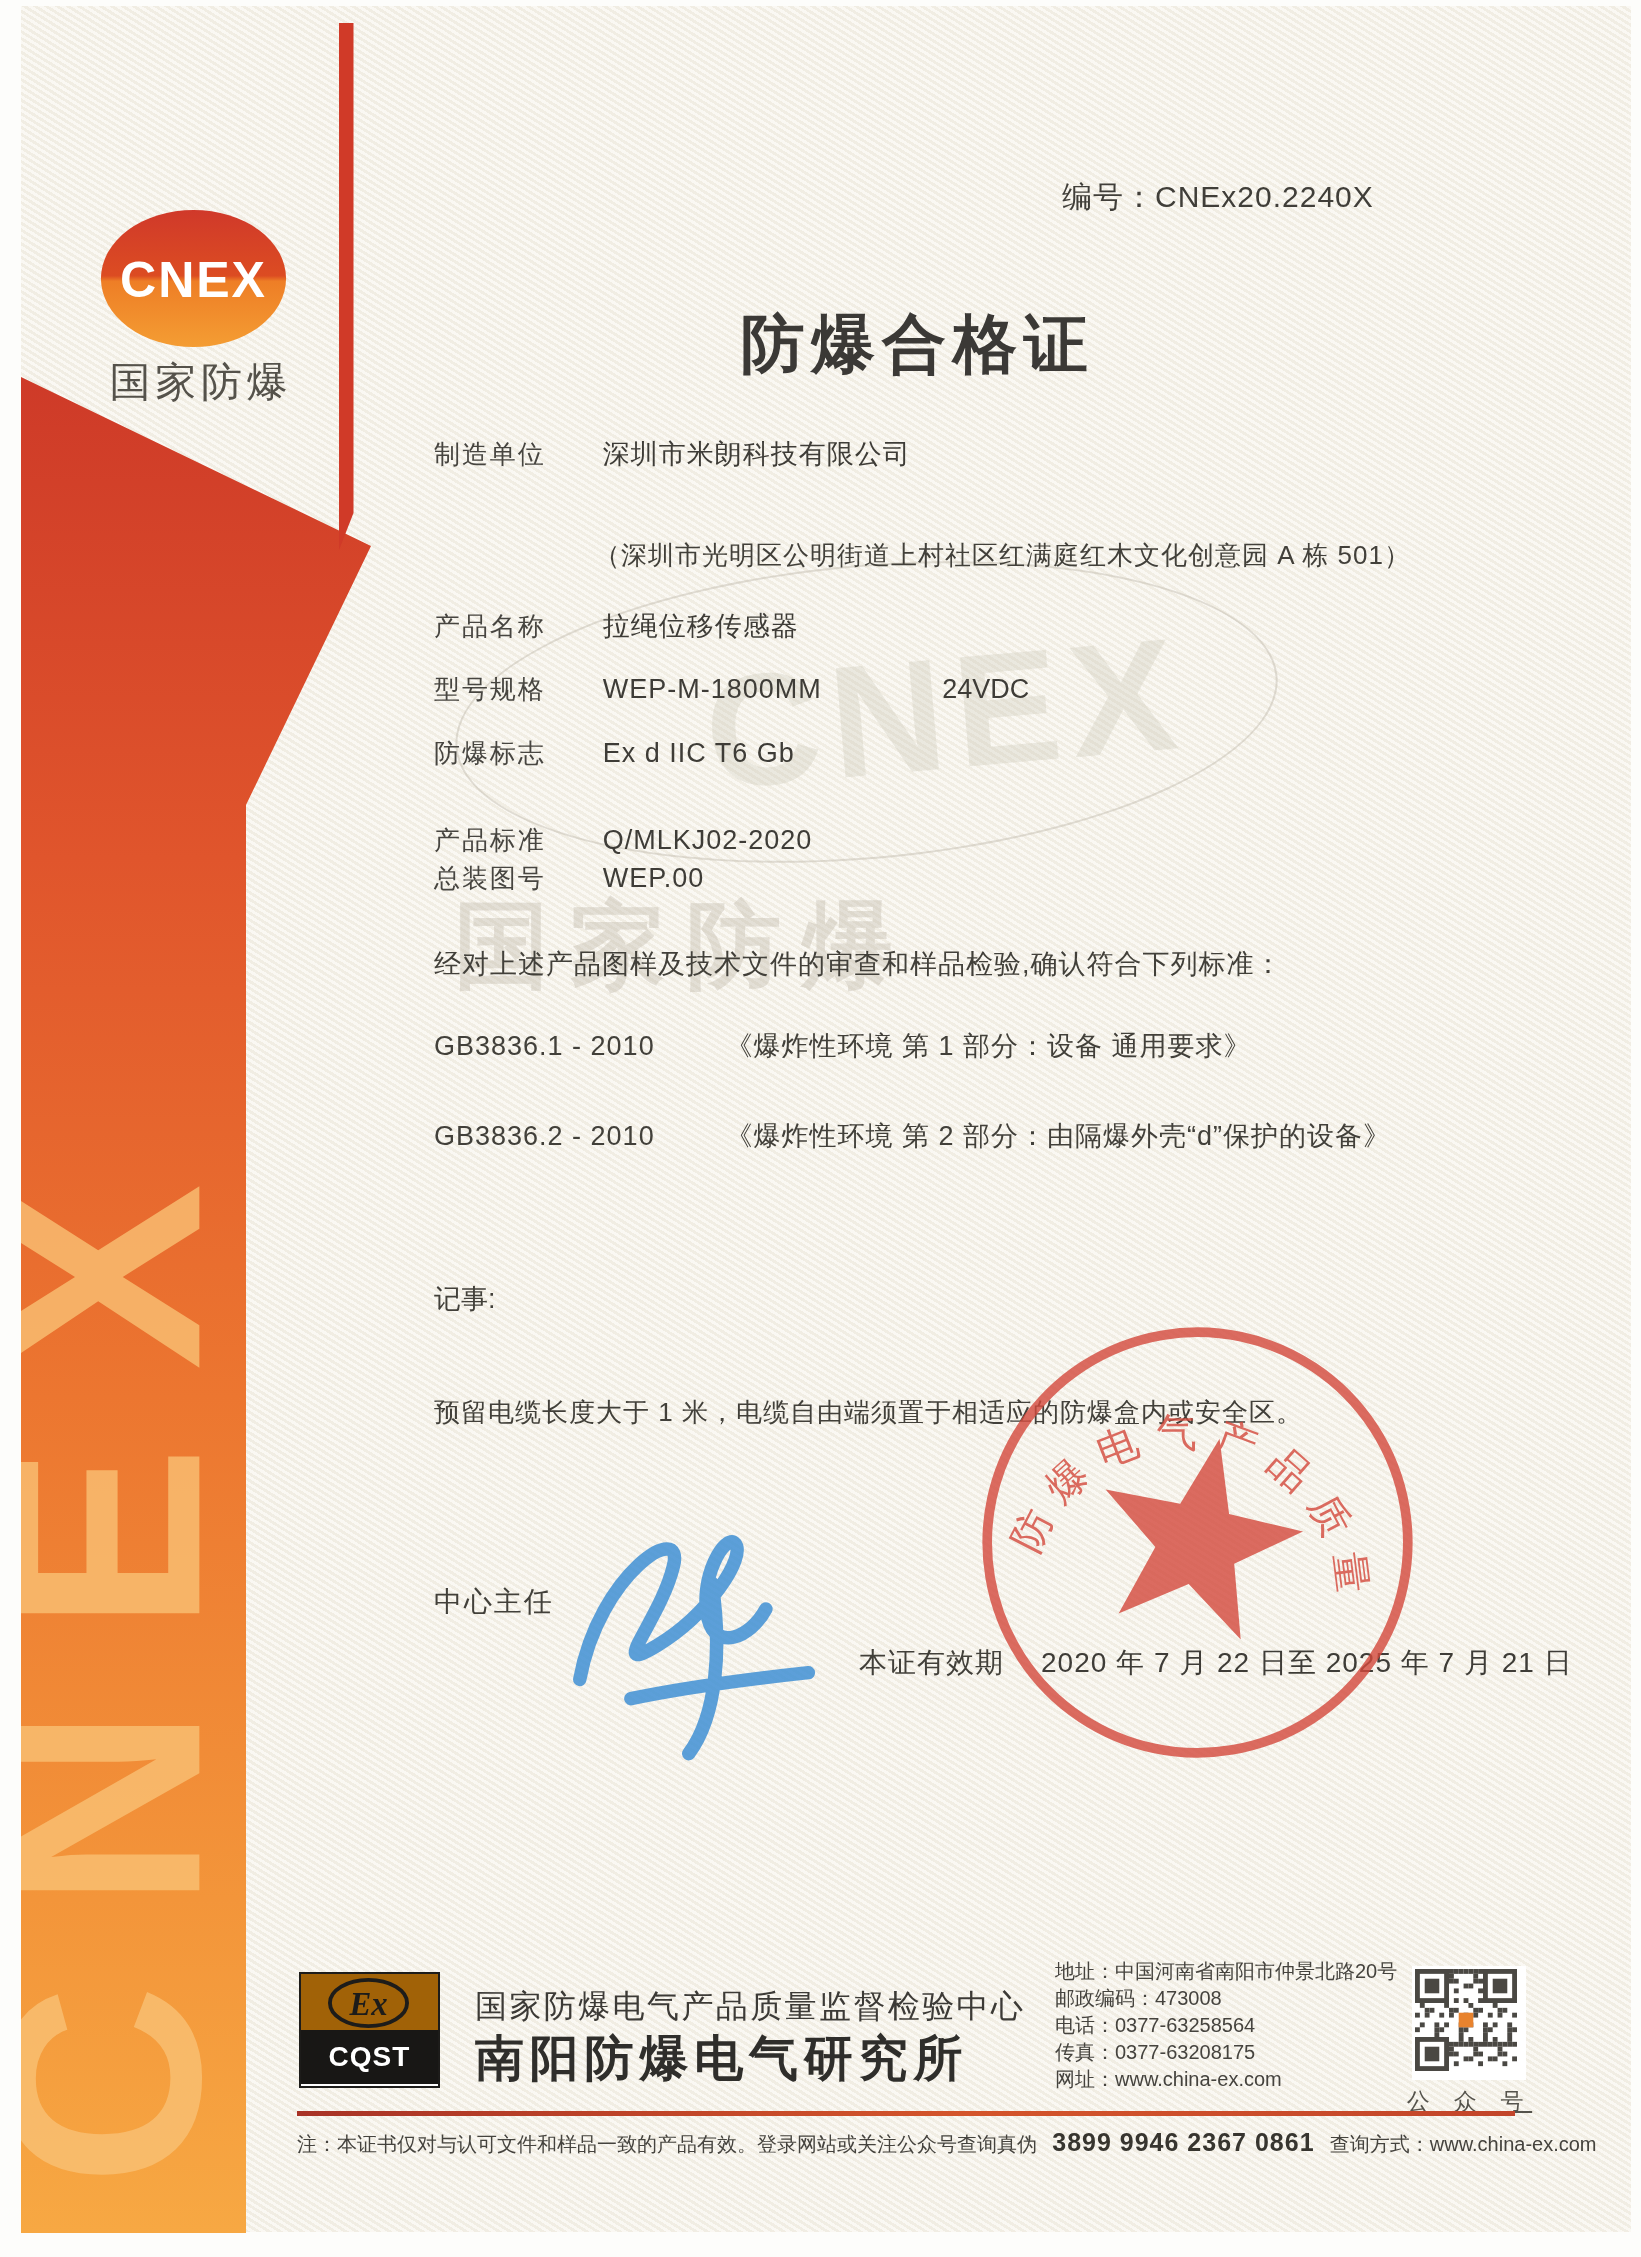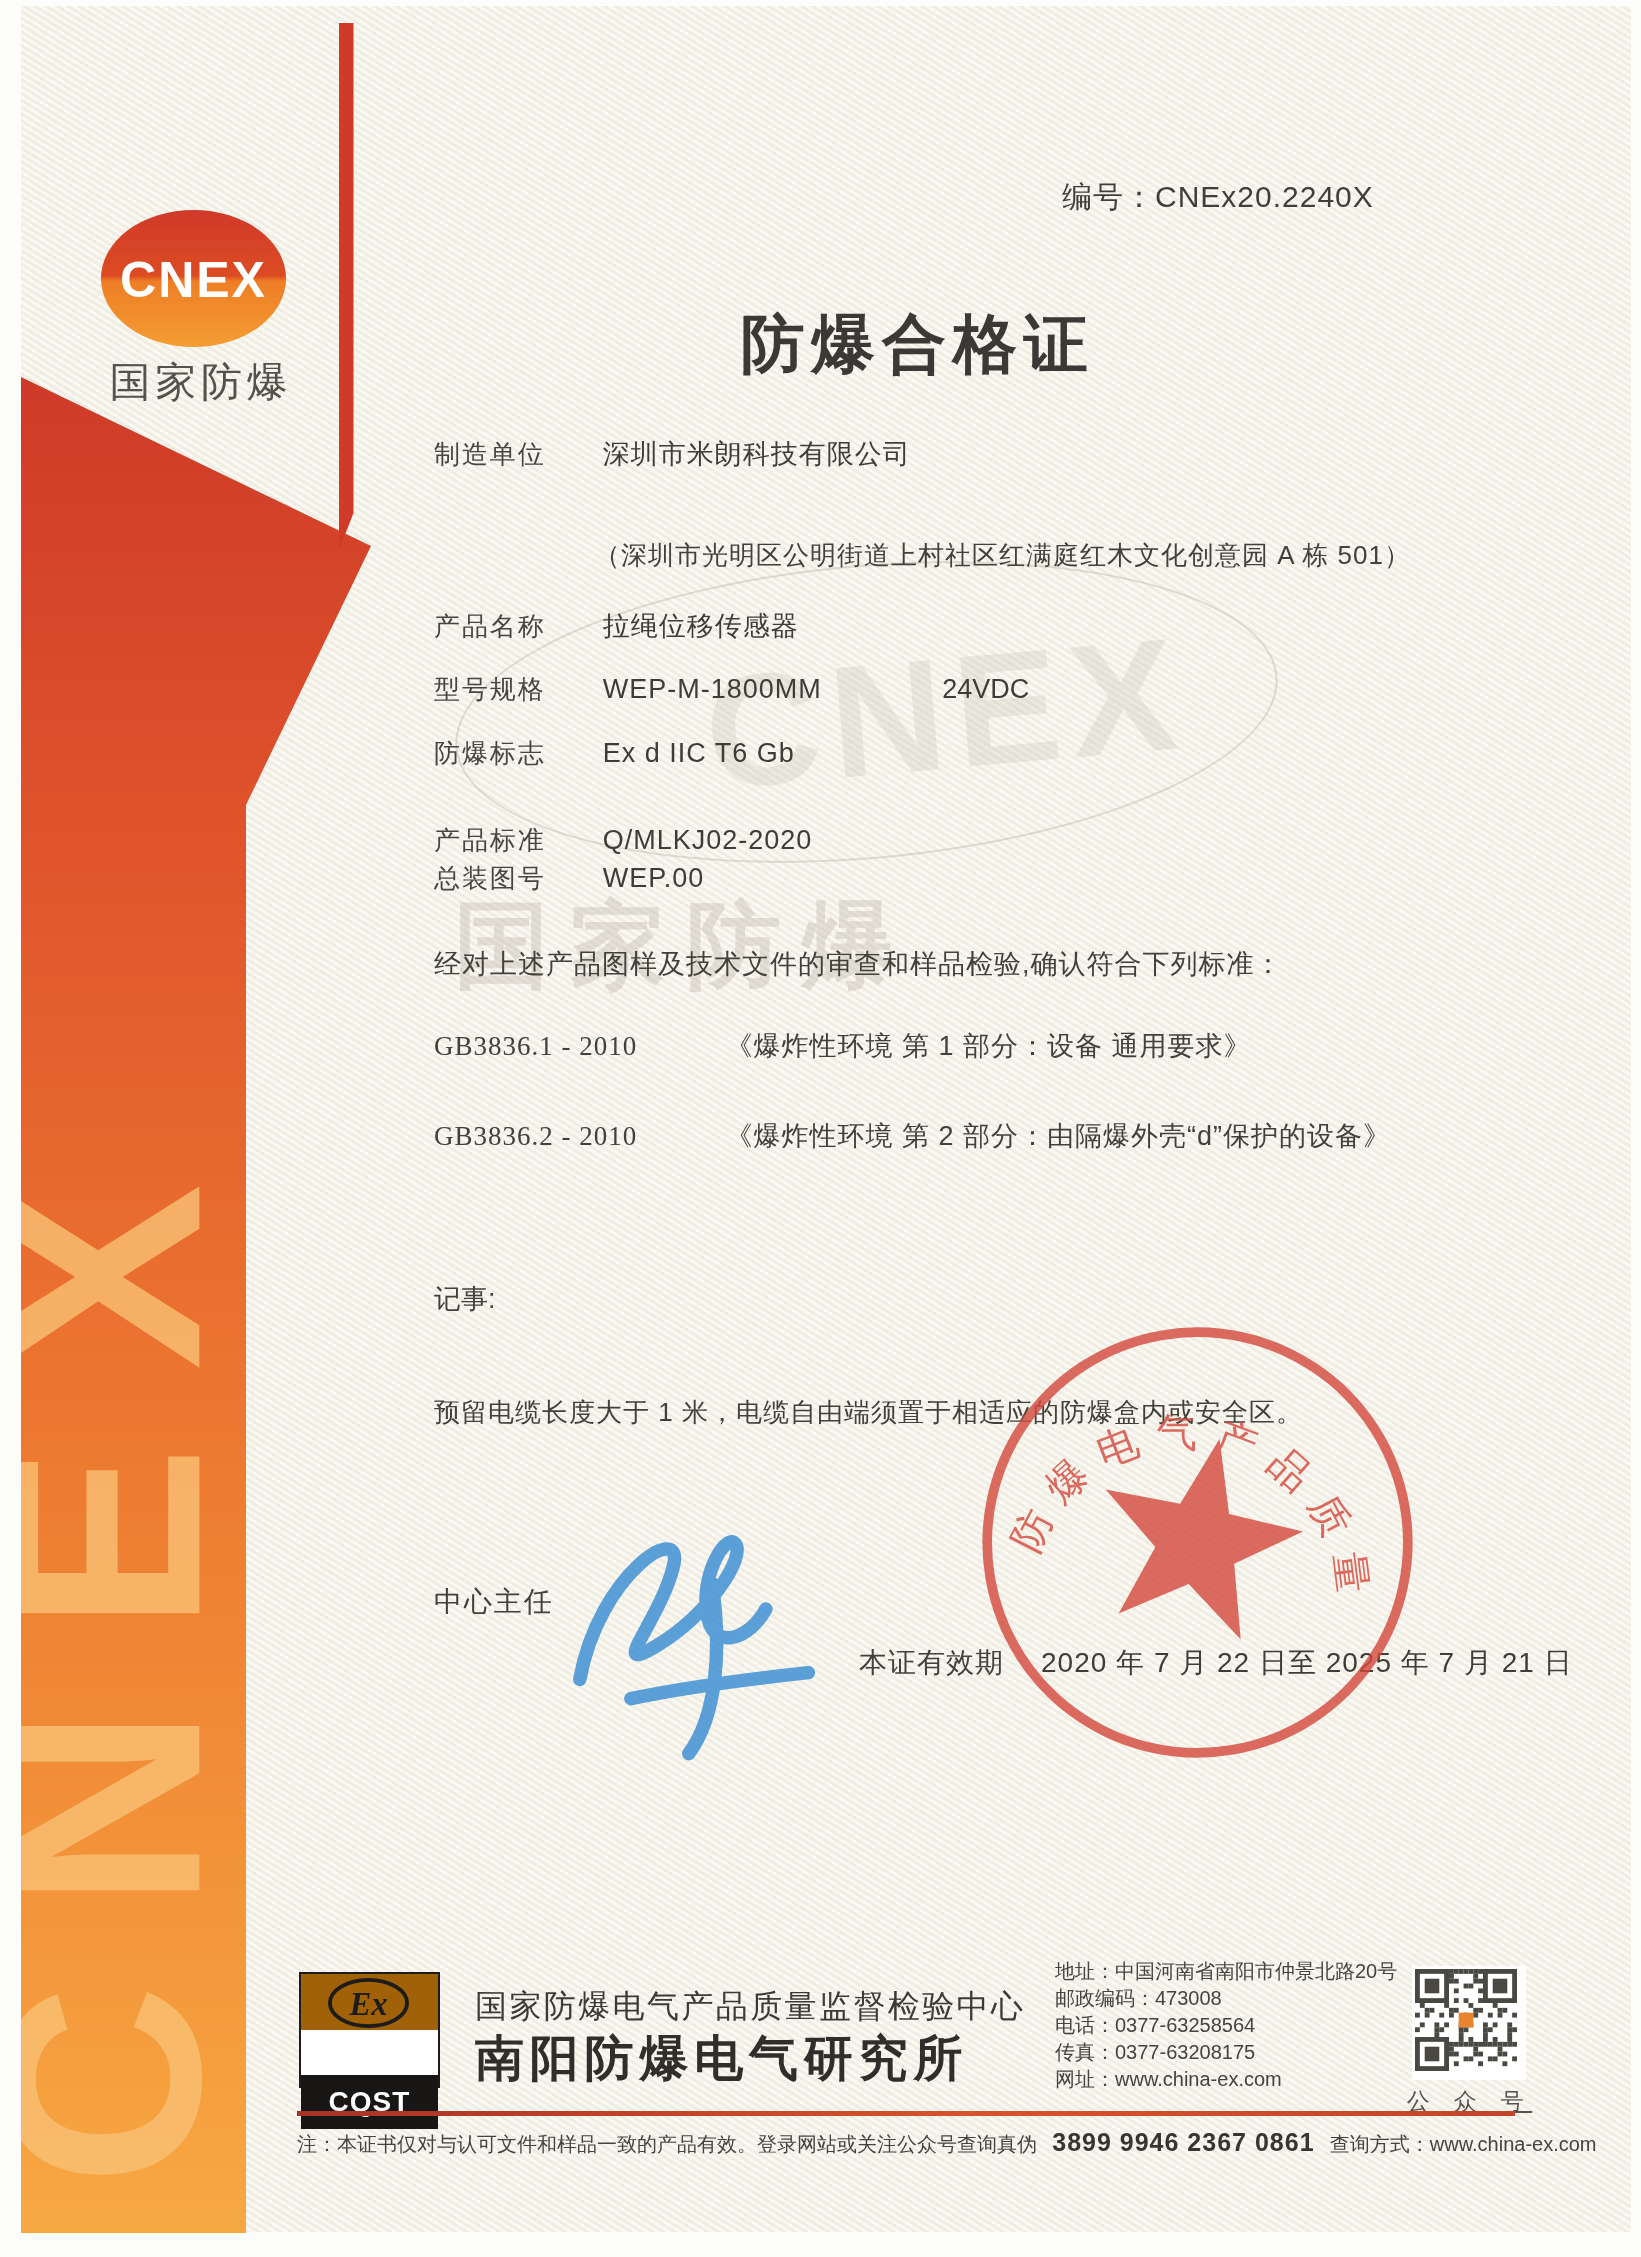--- a/index.html
+++ b/index.html
@@ -66,41 +66,41 @@
   .frow .lab{display:inline-block;width:145px;font-size:26px;color:#474540;letter-spacing:1.9px;}
   .frow .val{display:inline-block;margin-left:19.3px;font-size:27px;color:#3e3c37;letter-spacing:1px;}
   .frow .val2{display:inline-block;margin-left:116px;font-size:27px;color:#3e3c37;}
   .addr{
     position:absolute;left:594px;top:538px;font-size:26px;color:#42403a;letter-spacing:1px;
   }
   .intro{
     position:absolute;left:434px;top:946px;font-size:27px;color:#42403a;letter-spacing:1px;
   }
   .std{position:absolute;left:434px;white-space:nowrap;font-size:27px;color:#42403a;}
-  .std .code{display:inline-block;width:241px;letter-spacing:1px;font-family:Liberation Serif, serif;}
+  .std .code{display:inline-block;width:241px;letter-spacing:1px;}
   .std .stitle{display:inline-block;margin-left:43px;letter-spacing:1px;}
   .notes-label{position:absolute;left:434px;top:1281px;font-size:27px;color:#42403a;}
   .notes-text{position:absolute;left:434px;top:1395px;font-size:26px;color:#42403a;letter-spacing:1px;}
   
   .director{position:absolute;left:434px;top:1583px;font-size:28px;color:#42403a;letter-spacing:1.9px;}
   .signature{position:absolute;left:546px;top:1501px;width:299px;height:270px;}
   .d-row{position:absolute;left:859px;white-space:nowrap;}
   .d-row .lab{display:inline-block;width:166px;font-size:28px;color:#42403a;letter-spacing:1px;}
   .d-row .val{display:inline-block;margin-left:11.6px;font-size:28px;color:#3e3c37;letter-spacing:1px;}
   .stamp{position:absolute;left:966px;top:1311px;width:463px;height:463px;opacity:.8;}
   
   .cqst-box{
     position:absolute;left:299px;top:1972px;width:141px;height:116px;
     border:2.9px solid #1d1c1a;background:#fff;box-sizing:border-box;
   }
   .cqst-top{position:relative;height:56px;background:#a16207;}
   .cqst-top svg{position:absolute;left:0;top:0;}
   .cqst-bottom{
     height:54px;background:#181715;color:#fff;display:flex;align-items:center;justify-content:center;
-    font-size:28px;font-weight:bold;letter-spacing:1px;margin-top:45px;
+    font-size:28px;font-weight:bold;letter-spacing:1px;
   }
   .issuer-center{
     position:absolute;left:475px;top:1985px;font-size:32px;color:#3c3a36;letter-spacing:2.4px;white-space:nowrap;
   }
   .issuer-inst{
     position:absolute;left:475px;top:2026px;font-size:49px;font-weight:bold;color:#2f2e2b;letter-spacing:5.8px;white-space:nowrap;
   }
   .contact{position:absolute;left:1055px;top:1958px;font-size:20px;color:#45433e;line-height:27px;}
   .contact .c-lab{display:inline-block;}
   .qr{position:absolute;left:1412px;top:1966px;width:108px;height:108px;background:#fff;padding:2.9px;}

